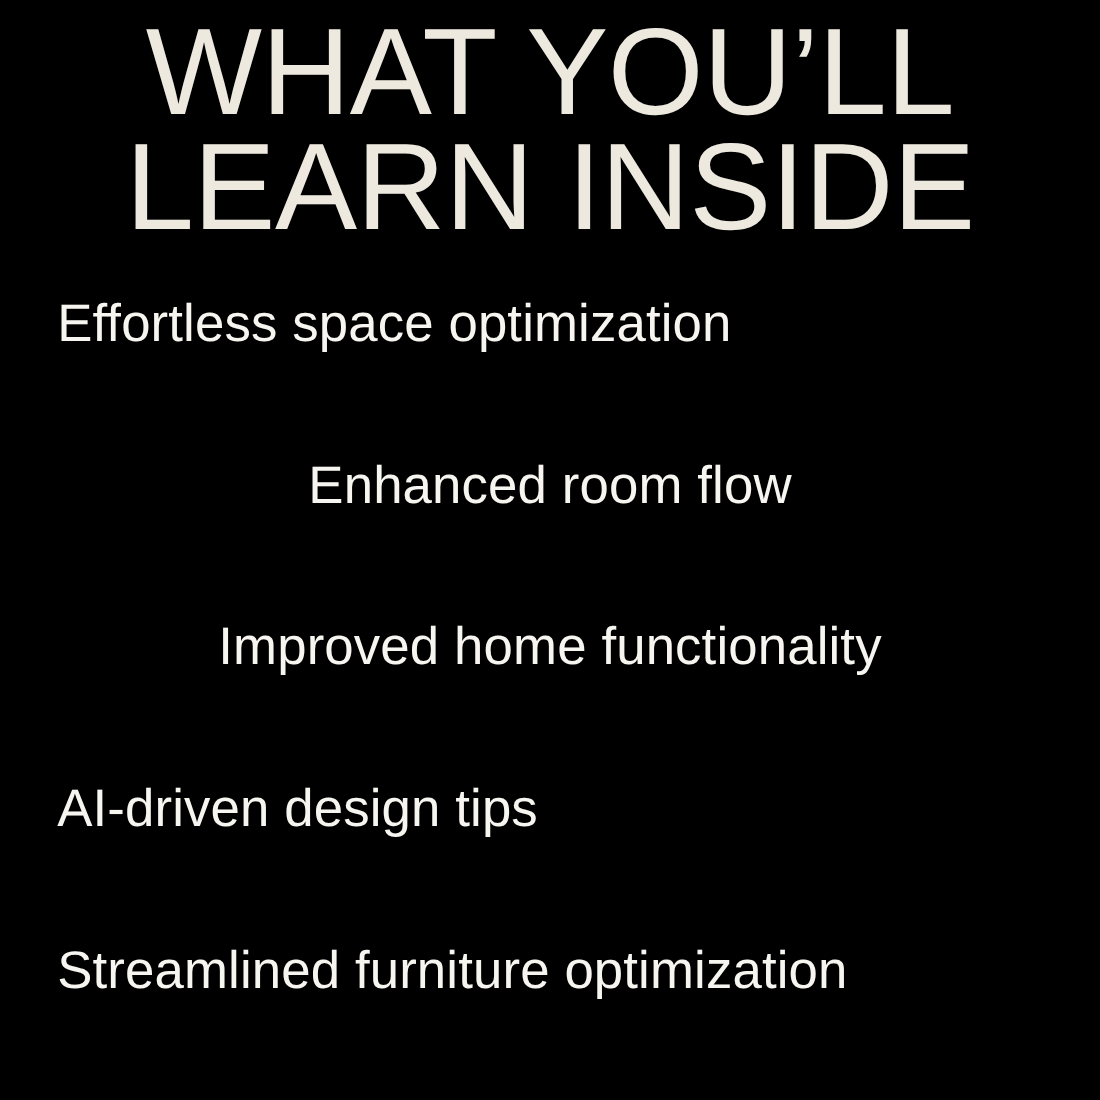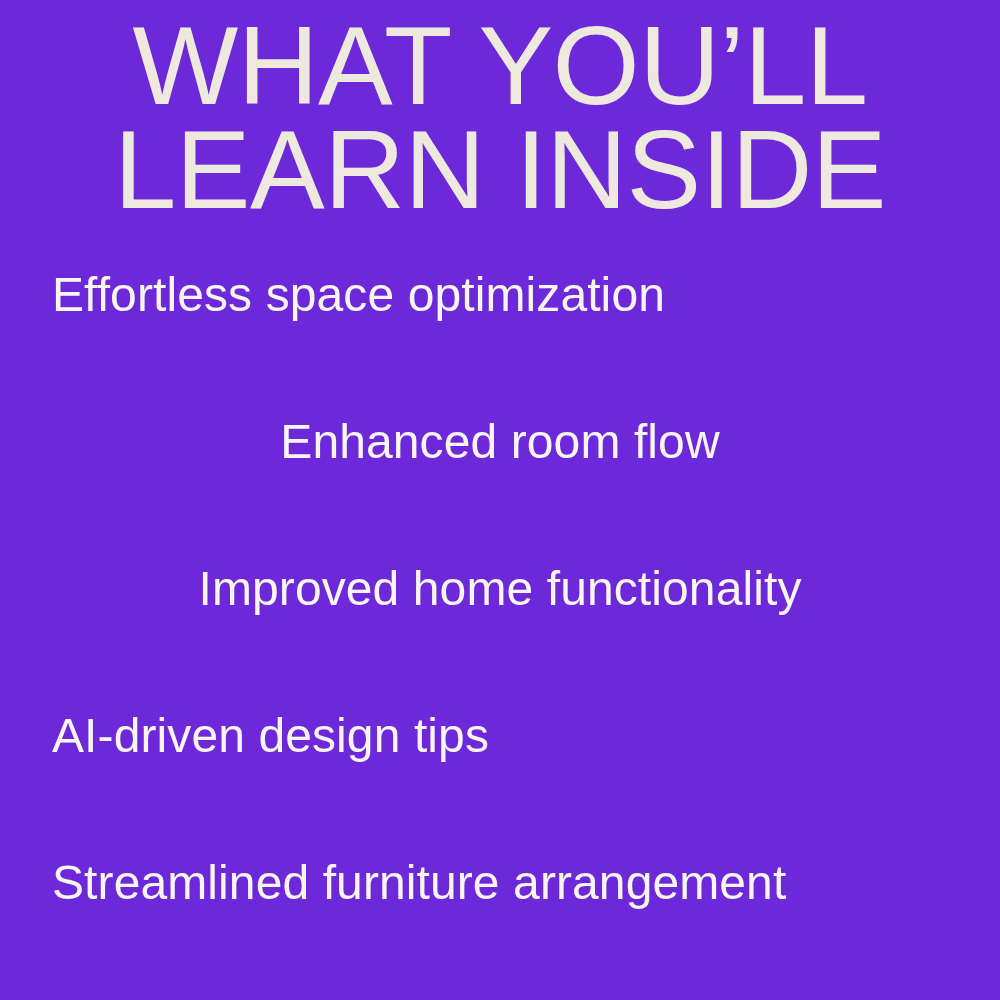--- a/index.html
+++ b/index.html
@@ -11,21 +11,21 @@
     height: 1000px;
     overflow: hidden;
     font-family: "Liberation Sans", sans-serif;
   }
 
   .slide {
     position: relative;
     box-sizing: border-box;
     width: 1000px;
     height: 1000px;
-    background: #6d28d9;
+    background: #000000;
     overflow: hidden;
   }
 
   
   .headline {
     position: absolute;
     left: 0;
     top: 14px;
     width: 1000px;
     padding: 0 40px;
@@ -91,17 +91,17 @@
 
     <div class="bullet-row align-right">
       <span class="bullet-text">Improved home functionality</span>
     </div>
 
     <div class="bullet-row align-left">
       <span class="bullet-text">AI-driven design tips</span>
     </div>
 
     <div class="bullet-row align-left">
-      <span class="bullet-text">Streamlined furniture arrangement</span>
+      <span class="bullet-text">Streamlined furniture optimization</span>
     </div>
 
   </div>
 </div>
 
 </body></html>

